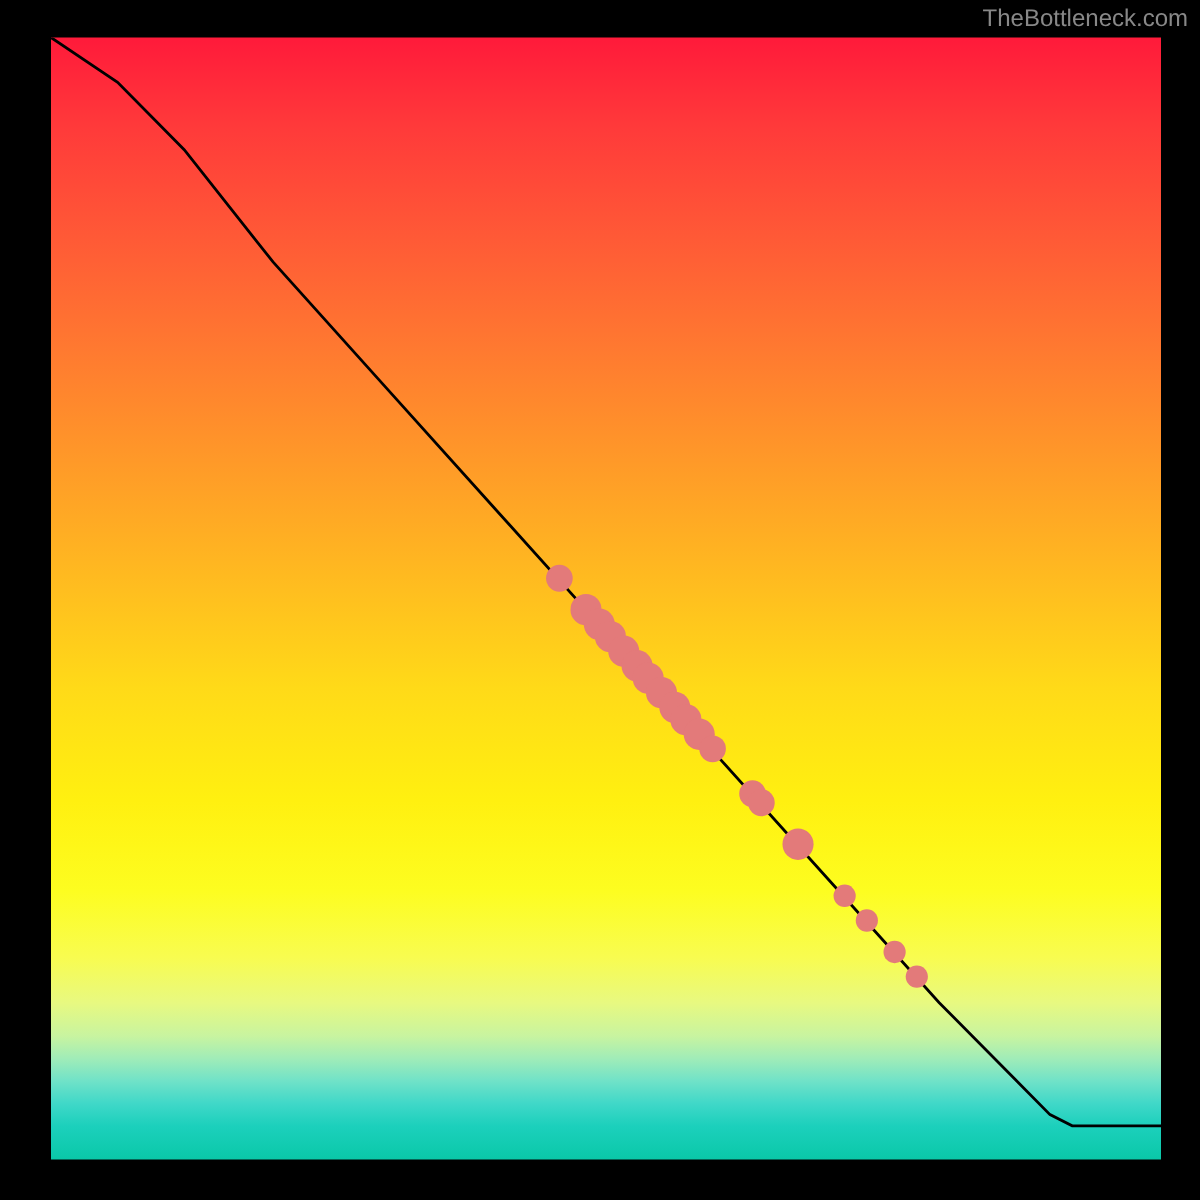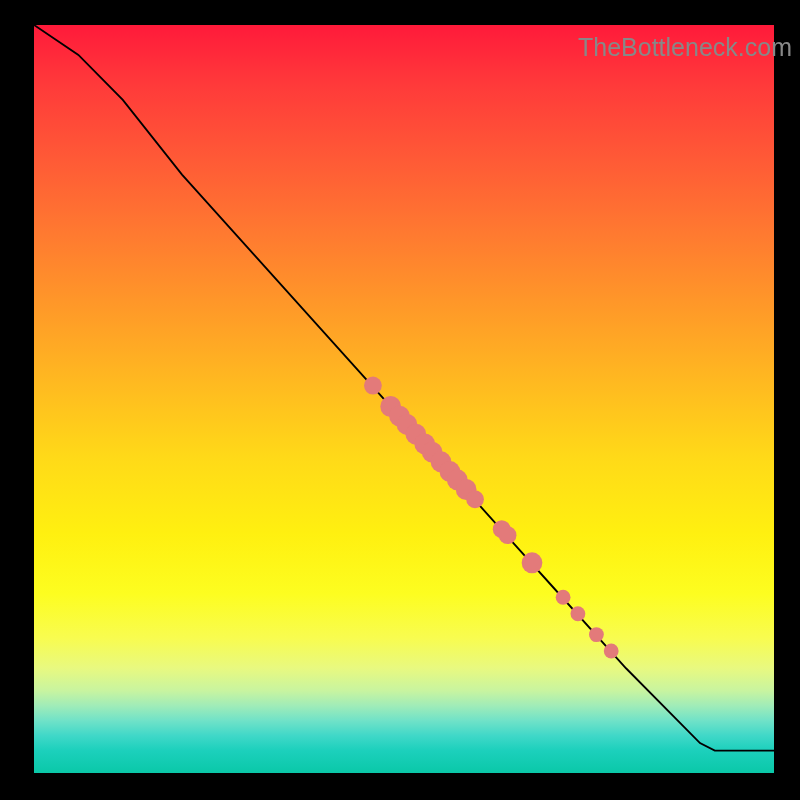--- a/index.html
+++ b/index.html
@@ -9,23 +9,22 @@
     background: #000;
     position: relative;
     overflow: hidden;
   }
   .watermark {
     position: absolute;
     top: 4px;
     right: 8px;
     color: #888;
     font-family: Arial, sans-serif;
-    font-size: 25px;
+    font-size: 16px;
     z-index: 10;
-    margin-top: 29px;
   }
   .plot-area {
     position: absolute;
     left: 34px;
     top: 25px;
     width: 740px;
     height: 748px;
     background: linear-gradient(to bottom,
       #ff1a3a 0%,
       #ff3a3a 8%,

